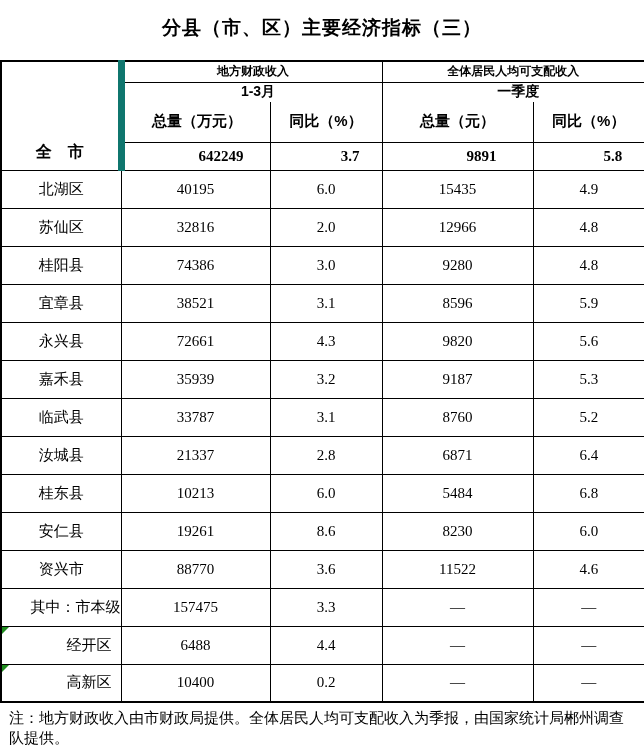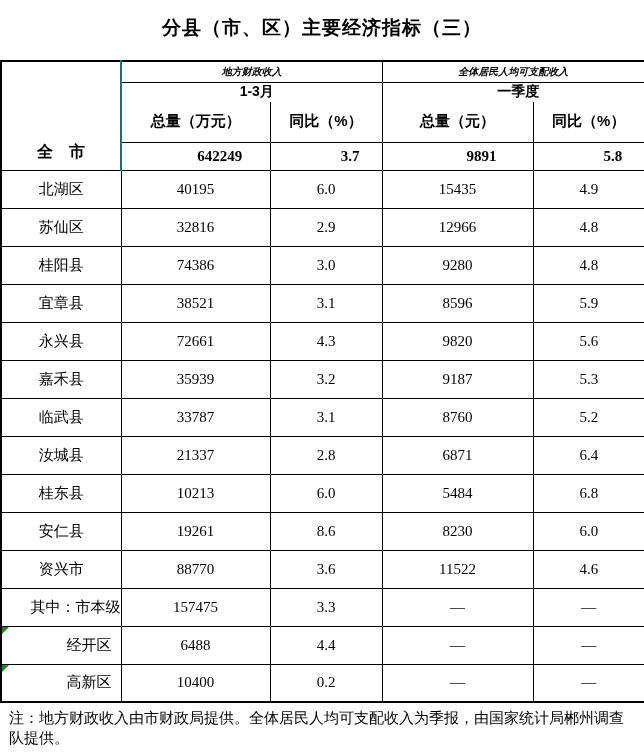--- a/index.html
+++ b/index.html
@@ -34,32 +34,31 @@
     padding: 0;
     text-align: center;
     vertical-align: middle;
     font-weight: normal;
     overflow: hidden;
     white-space: nowrap;
   }
   .vl { border-left: 1px solid #000; }
   .no-b { border-bottom: none; }
   .corner {
-    border-right: 2px solid #0f766e;
+    border-right: 7px solid #0f766e;
     vertical-align: bottom;
     font-weight: bold;
     font-size: 16px;
     padding-bottom: 7px;
   }
   th.grp {
     font-family: "Liberation Sans", "DejaVu Sans", sans-serif;
     font-weight: bold;
-    font-size: 10px;
+    font-size: 12px;
     height: 21px;
-    font-style: italic;
   }
   th.period {
     font-family: "Liberation Sans", "DejaVu Sans", sans-serif;
     font-weight: bold;
     font-size: 14px;
     height: 20px;
     padding-left: 10px;
   }
   th.sub {
     font-family: "Liberation Sans", "DejaVu Sans", sans-serif;
@@ -131,21 +130,21 @@
       <tr>
         <td class="lbl">北湖区</td>
         <td class="vl">40195</td>
         <td class="vl">6.0</td>
         <td class="vl">15435</td>
         <td class="vl">4.9</td>
       </tr>
       <tr>
         <td class="lbl">苏仙区</td>
         <td class="vl">32816</td>
-        <td class="vl">2.9</td>
+        <td class="vl">2.0</td>
         <td class="vl">12966</td>
         <td class="vl">4.8</td>
       </tr>
       <tr>
         <td class="lbl">桂阳县</td>
         <td class="vl">74386</td>
         <td class="vl">3.0</td>
         <td class="vl">9280</td>
         <td class="vl">4.8</td>
       </tr>

